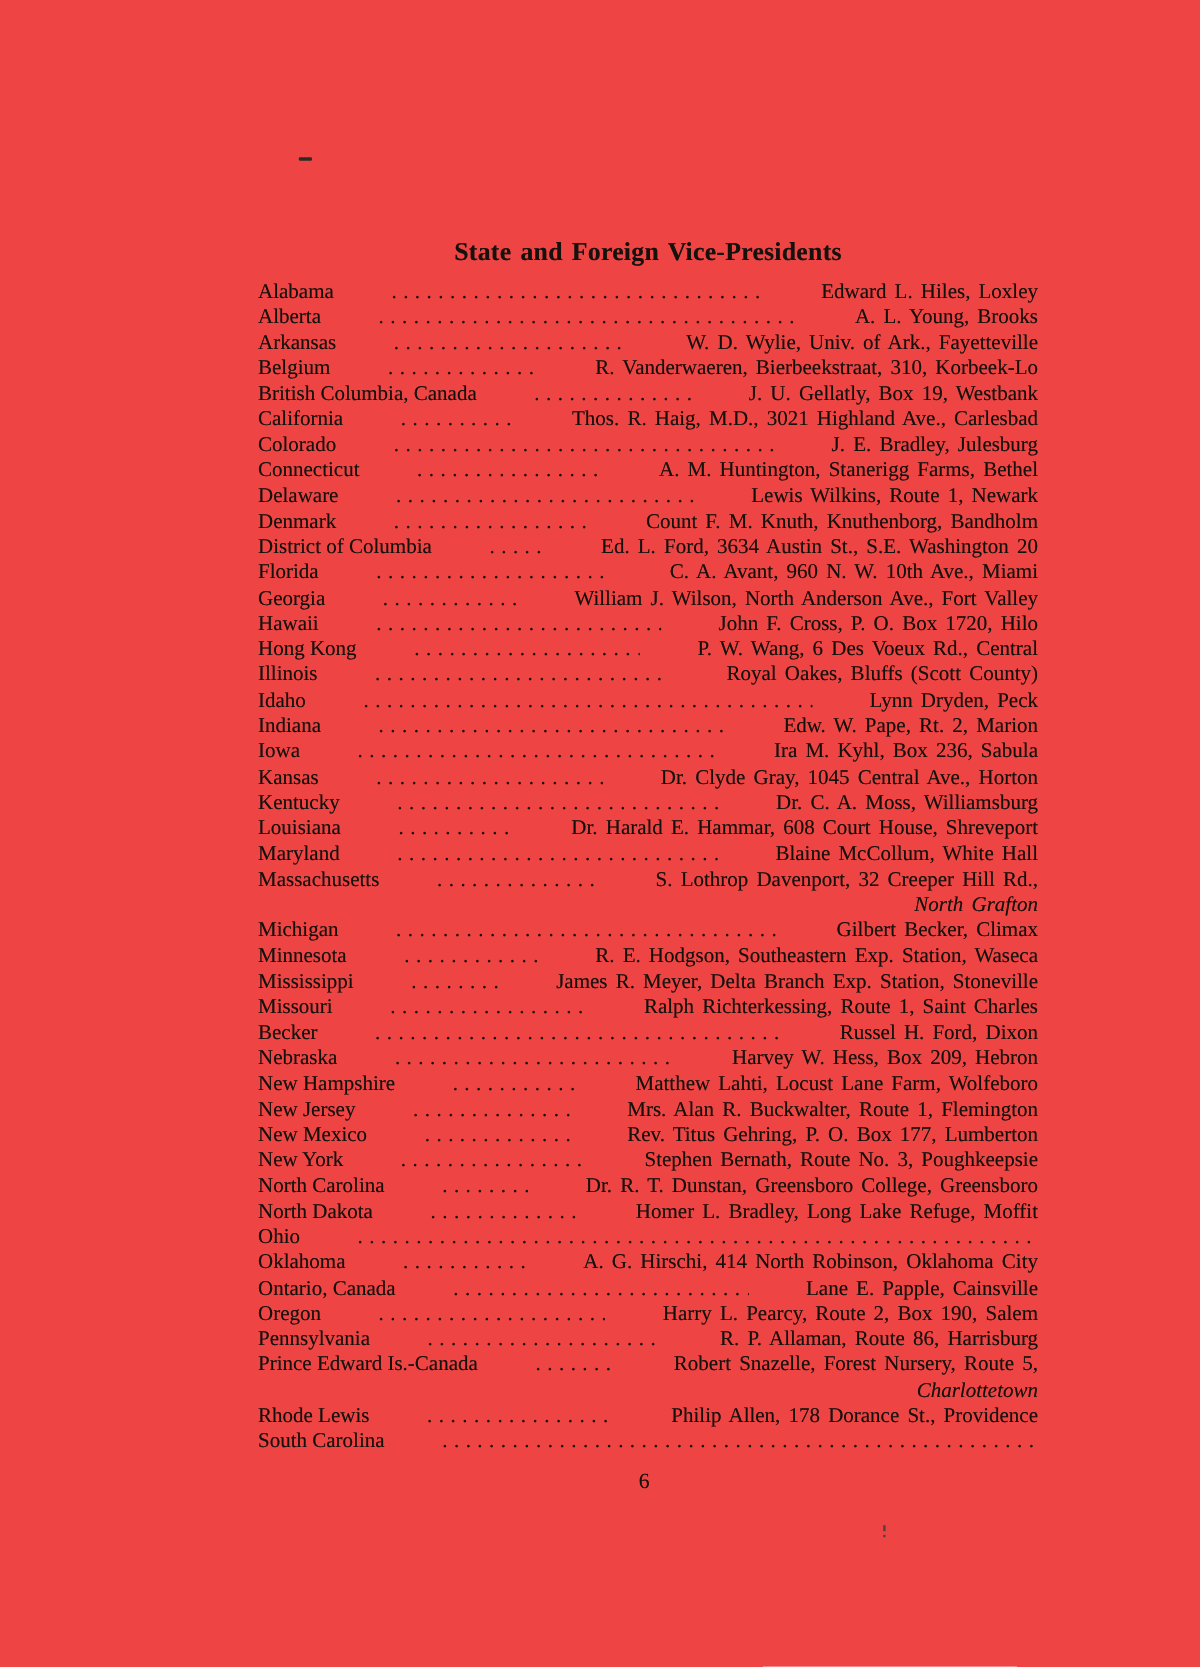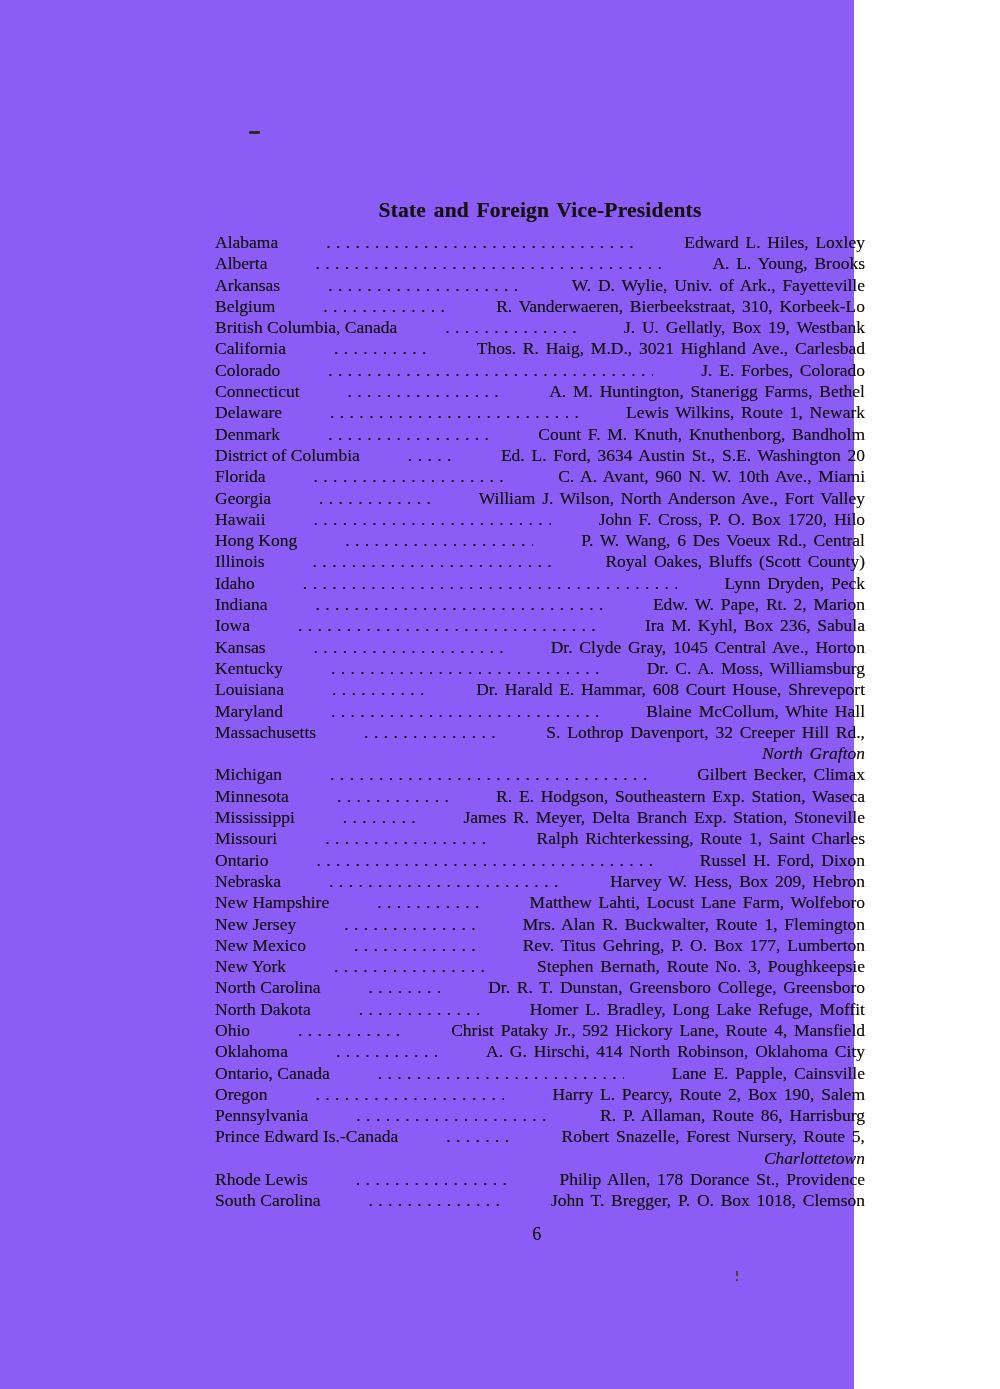--- a/index.html
+++ b/index.html
@@ -3,23 +3,23 @@
 <meta charset="utf-8">
 <style>
   html, body {
     margin: 0;
     padding: 0;
     background: #ffffff;
     overflow: hidden;
   }
   .page {
     position: relative;
-    width: 854px;
+    width: 1000px;
     height: 1389px;
-    background: #8b5cf6;
+    background: #ef4444;
     font-family: "Liberation Serif", "DejaVu Serif", serif;
     color: #15120e;
     text-shadow: 0 0 0.5px rgba(25, 20, 15, 0.55);
   }
   .content {
     position: absolute;
     left: 215px;
     top: 197px;
     width: 650px;
   }
@@ -146,21 +146,21 @@
 
   <div class="entry">
     <span class="state">California</span>
     <span class="leader"></span>
     <span class="value">Thos. R. Haig, M.D., 3021 Highland Ave., Carlesbad</span>
   </div>
 
   <div class="entry">
     <span class="state">Colorado</span>
     <span class="leader"></span>
-    <span class="value">J. E. Forbes, Colorado</span>
+    <span class="value">J. E. Bradley, Julesburg</span>
   </div>
 
   <div class="entry">
     <span class="state">Connecticut</span>
     <span class="leader"></span>
     <span class="value">A. M. Huntington, Stanerigg Farms, Bethel</span>
   </div>
 
   <div class="entry">
     <span class="state">Delaware</span>
@@ -277,21 +277,21 @@
     <span class="value">James R. Meyer, Delta Branch Exp. Station, Stoneville</span>
   </div>
 
   <div class="entry">
     <span class="state">Missouri</span>
     <span class="leader"></span>
     <span class="value">Ralph Richterkessing, Route 1, Saint Charles</span>
   </div>
 
   <div class="entry">
-    <span class="state">Ontario</span>
+    <span class="state">Becker</span>
     <span class="leader"></span>
     <span class="value">Russel H. Ford, Dixon</span>
   </div>
 
   <div class="entry">
     <span class="state">Nebraska</span>
     <span class="leader"></span>
     <span class="value">Harvey W. Hess, Box 209, Hebron</span>
   </div>
 
@@ -327,21 +327,20 @@
 
   <div class="entry">
     <span class="state">North Dakota</span>
     <span class="leader"></span>
     <span class="value">Homer L. Bradley, Long Lake Refuge, Moffit</span>
   </div>
 
   <div class="entry">
     <span class="state">Ohio</span>
     <span class="leader"></span>
-    <span class="value">Christ Pataky Jr., 592 Hickory Lane, Route 4, Mansfield</span>
   </div>
 
   <div class="entry">
     <span class="state">Oklahoma</span>
     <span class="leader"></span>
     <span class="value">A. G. Hirschi, 414 North Robinson, Oklahoma City</span>
   </div>
 
   <div class="entry">
     <span class="state">Ontario, Canada</span>
@@ -370,20 +369,19 @@
 
   <div class="entry">
     <span class="state">Rhode Lewis</span>
     <span class="leader"></span>
     <span class="value">Philip Allen, 178 Dorance St., Providence</span>
   </div>
 
   <div class="entry">
     <span class="state">South Carolina</span>
     <span class="leader"></span>
-    <span class="value">John T. Bregger, P. O. Box 1018, Clemson</span>
   </div>
 
 </div>
 
     <div class="page-number">6</div>
   </div>
 </div>
 
 </body></html>

